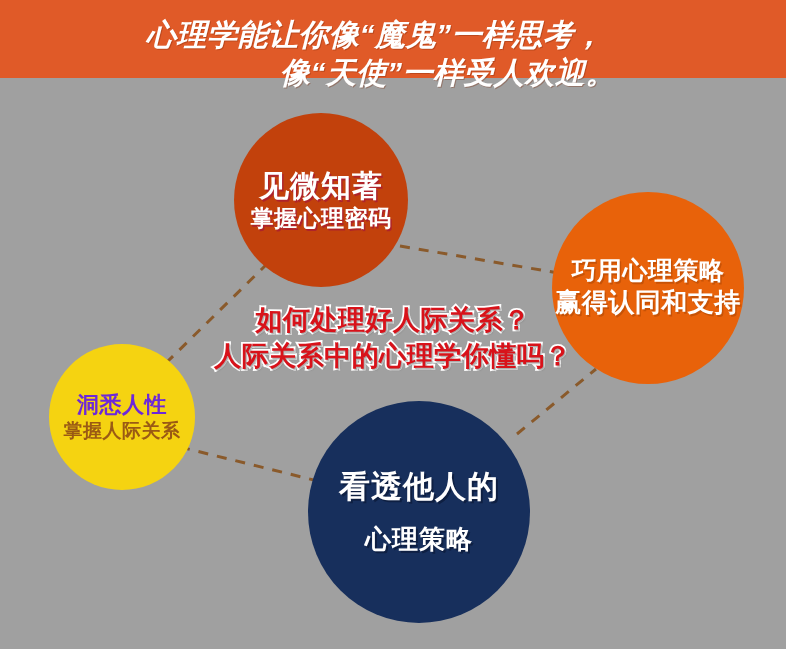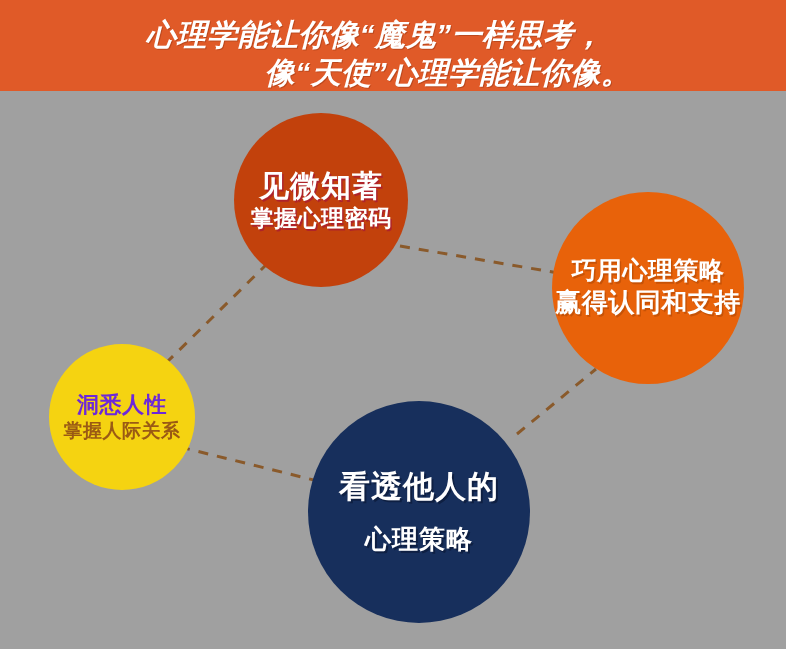--- a/index.html
+++ b/index.html
@@ -20,21 +20,21 @@
     background: #a0a0a0;
     overflow: hidden;
   }
 
   
   #banner {
     position: absolute;
     left: 0;
     top: 0;
     width: 786px;
-    height: 91px;
+    height: 78px;
     background: #e05a28;
     box-sizing: border-box;
   }
   .banner-line {
     position: absolute;
     width: 100%;
     text-align: center;
     color: #ffffff;
     font-weight: bold;
     font-style: italic;
@@ -192,21 +192,21 @@
       2px 2px 1px rgba(120,120,120,0.3);
   }
 </style>
 </head>
 <body>
 
 <div id="poster">
 
   <div id="banner">
     <div class="banner-line" id="banner-line-1">心理学能让你像“魔鬼”一样思考，</div>
-    <div class="banner-line" id="banner-line-2">像“天使”心理学能让你像。</div>
+    <div class="banner-line" id="banner-line-2">像“天使”一样受人欢迎。</div>
   </div>
 
   <svg id="connectors" viewBox="0 0 786 649">
     <line x1="268" y1="263" x2="166" y2="363" stroke="#8a5a2b" stroke-width="3" stroke-dasharray="10 9" stroke-linecap="butt"></line>
     <line x1="400" y1="246" x2="564" y2="274" stroke="#8a5a2b" stroke-width="3" stroke-dasharray="10 9" stroke-linecap="butt"></line>
     <line x1="180" y1="447" x2="326" y2="483" stroke="#8a5a2b" stroke-width="3" stroke-dasharray="10 9" stroke-linecap="butt"></line>
     <line x1="517" y1="434" x2="596" y2="369" stroke="#8a5a2b" stroke-width="3" stroke-dasharray="10 9" stroke-linecap="butt"></line>
   </svg>
 
   <div class="circle" id="circle-pink">
@@ -222,14 +222,18 @@
   <div class="circle" id="circle-yellow">
     <span class="c-line c-line-1">洞悉人性</span>
     <span class="c-line c-line-2">掌握人际关系</span>
   </div>
 
   <div class="circle" id="circle-navy">
     <span class="c-line c-line-1">看透他人的</span>
     <span class="c-line c-line-2">心理策略</span>
   </div>
 
+  <div id="center-question">
+    <span class="q-line">如何处理好人际关系？</span>
+    <span class="q-line">人际关系中的心理学你懂吗？</span>
+  </div>
 
 </div>
 
 </body></html>

